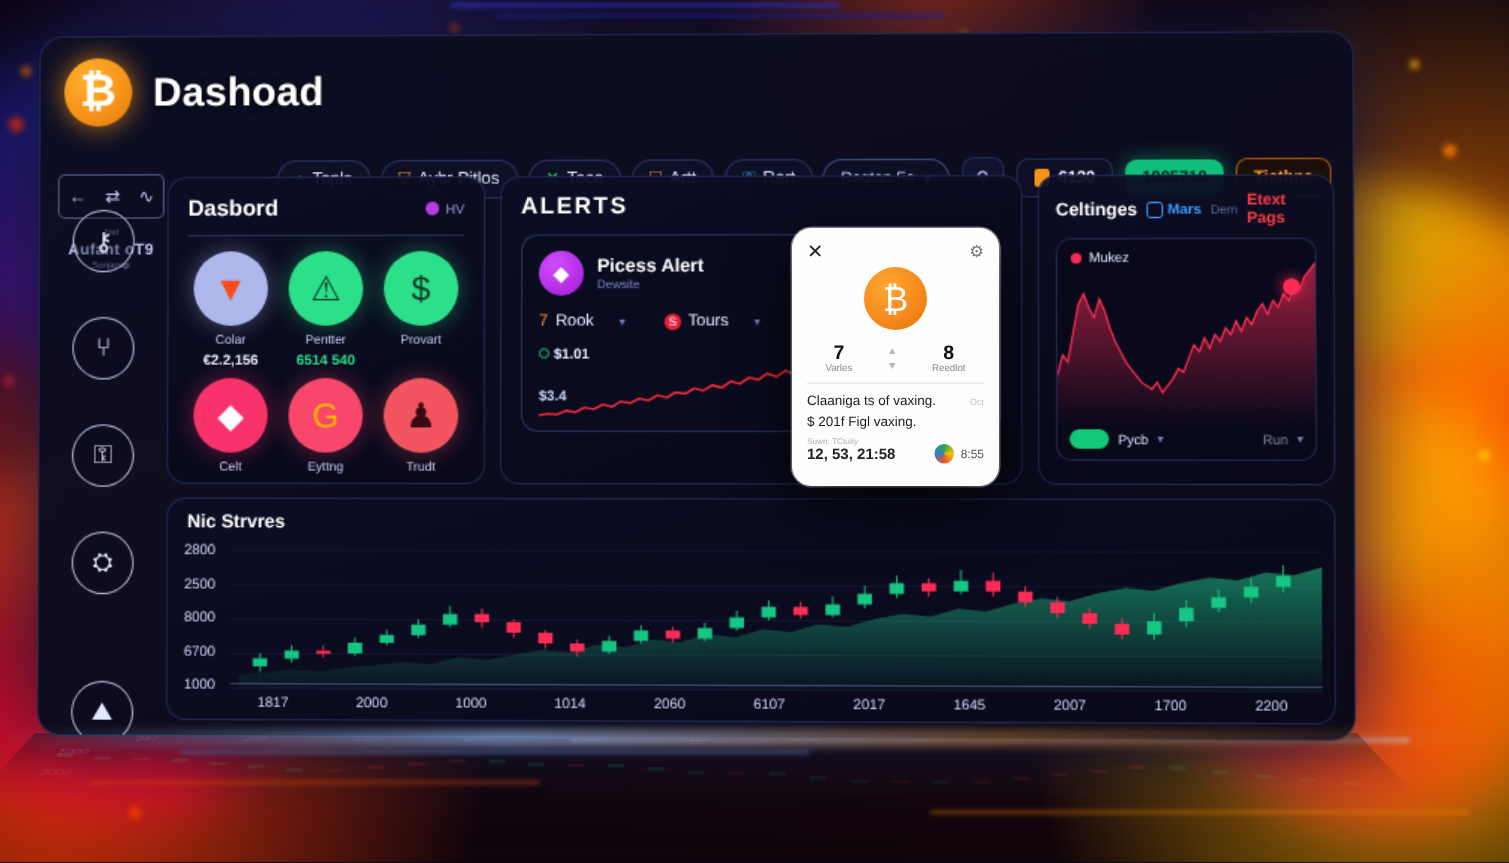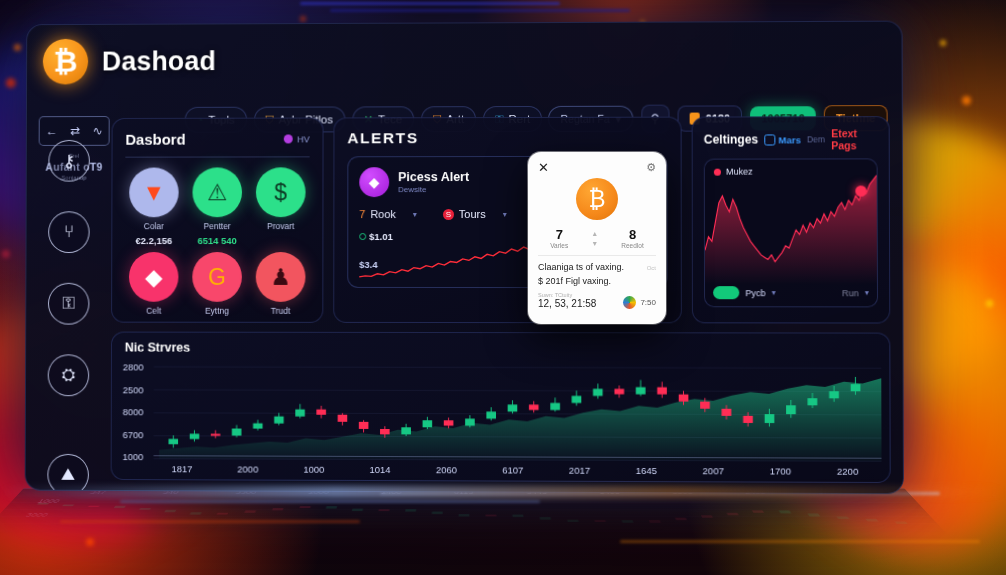--- a/index.html
+++ b/index.html
@@ -600,26 +600,26 @@
   <div style="border-top:1px solid #e9e9e9; margin-top:6px; padding-top:6px;">
     <div style="display:flex; align-items:baseline; justify-content:space-between;">
       <span style="font-size:9px; color:#1b1b1b;">Claaniga ts of vaxing.</span>
       <span style="font-size:6px; color:#c3c3c3;">Oct</span>
     </div>
     <div style="font-size:9px; color:#1b1b1b; margin-top:4px;">$ 201f Figl vaxing.</div>
   </div>
   <div style="display:flex; align-items:flex-end; justify-content:space-between; margin-top:6px;">
     <div>
       <div style="font-size:5.5px; color:#b0b0b0;">Suwn: TCtuity</div>
-      <div style="font-size:10px; color:#222; font-weight:normal;">12, 53, 21:58</div>
+      <div style="font-size:10px; color:#222; font-weight:bold;">12, 53, 21:58</div>
     </div>
     <div style="display:flex; align-items:center; gap:4px;">
       <i style="width:13px; height:13px; border-radius:50%;
          background:conic-gradient(#2fa84f,#f5c000,#e4572e,#2d7dd2,#2fa84f); display:inline-block;"></i>
-      <span style="font-size:8px; color:#555;">7:50</span>
+      <span style="font-size:8px; color:#555;">8:55</span>
     </div>
   </div>
 </div>
 
 <div id="glassline"></div>
 
 <div id="reflect">
     <svg viewBox="0 0 880 86" preserveAspectRatio="none" style="width: 100%; height: 100%; display: block; position: absolute; inset: 0px; opacity: 0.85;">
       <line x1="0" x2="880" y1="14" y2="14" stroke="rgba(150,170,230,.16)" stroke-width=".6"></line>
       <line x1="0" x2="880" y1="26" y2="26" stroke="rgba(150,170,230,.16)" stroke-width=".6"></line>

